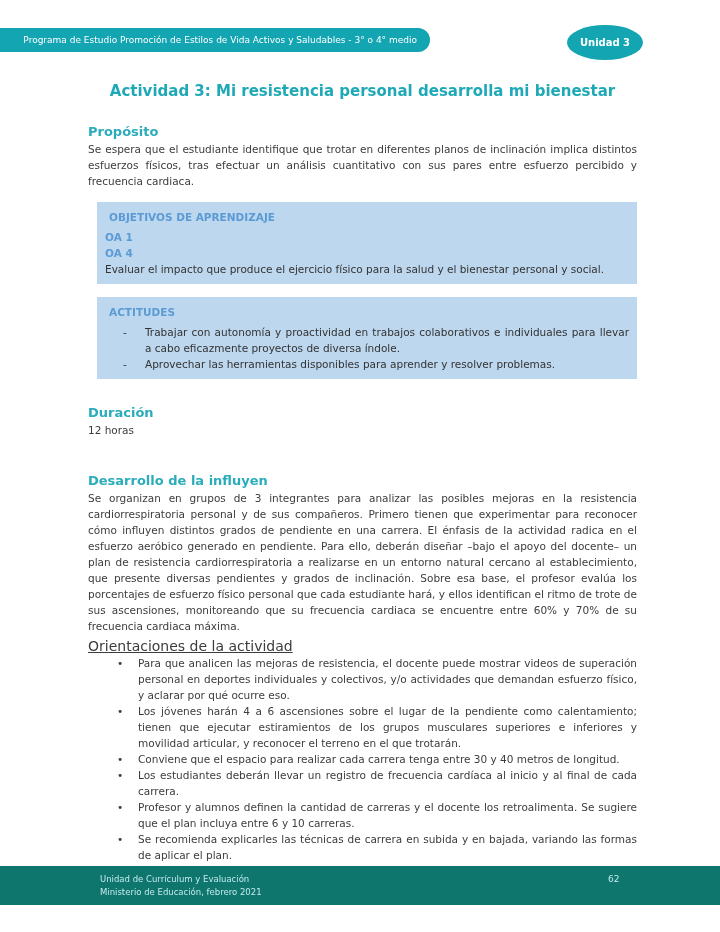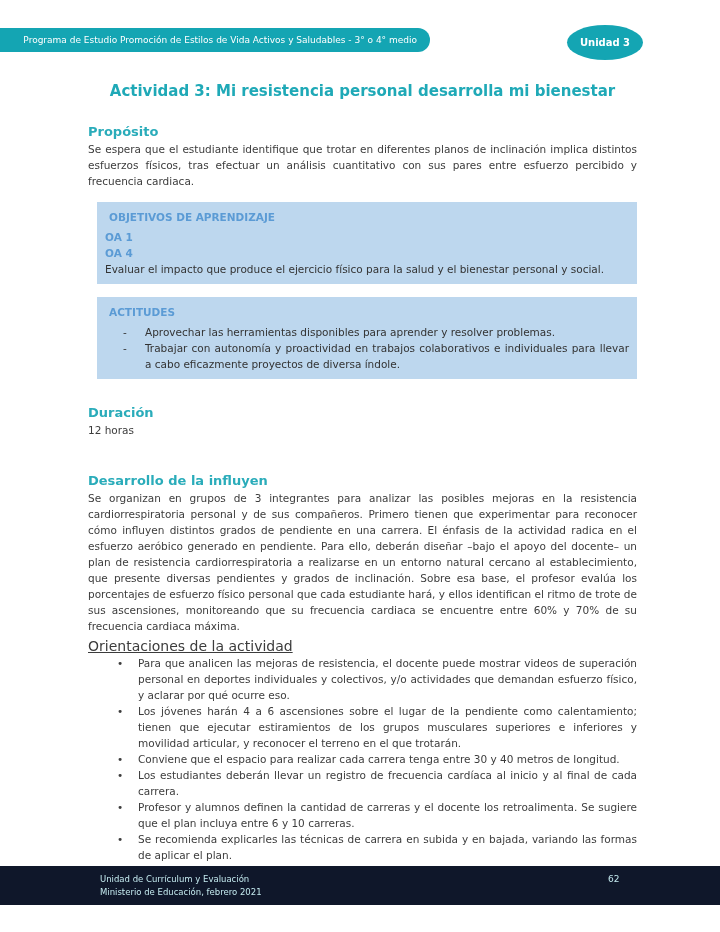--- a/index.html
+++ b/index.html
@@ -84,21 +84,21 @@
   .bullet-list li{
     position:relative;padding-left:50px;
     font-size:10.5px;line-height:16px;text-align:justify;color:#3c3c3c;
   }
   .bullet-list li::before{
     content:"\2022";position:absolute;left:29px;top:0;
   }
   
   .footer-bar{
     position:absolute;top:866px;left:0;
-    width:720px;height:39px;background:#0f172a;
+    width:720px;height:39px;background:#0f766e;
     box-sizing:border-box;padding:7px 0 0 100px;
   }
   .footer-bar .foot-line{
     margin:0;color:#c3e9ee;font-size:8.5px;line-height:13px;
   }
   .page-number{
     position:absolute;top:8px;left:608px;
     color:#c3e9ee;font-size:9px;
   }
 </style>
@@ -125,22 +125,22 @@
 
     <div class="bluebox">
       <h3 class="blue-head">OBJETIVOS DE APRENDIZAJE</h3>
       <p class="oa-code">OA 1</p>
       <p class="oa-code">OA 4</p>
       <p class="box-text">Evaluar el impacto que produce el ejercicio físico para la salud y el bienestar personal y social.</p>
     </div>
 
     <div class="bluebox">
       <h3 class="blue-head">ACTITUDES</h3>
+      <p class="dash-item">Trabajar con autonomía y proactividad en trabajos colaborativos e individuales para llevar a cabo eficazmente proyectos de diversa índole.</p>
       <p class="dash-item">Aprovechar las herramientas disponibles para aprender y resolver problemas.</p>
-      <p class="dash-item">Trabajar con autonomía y proactividad en trabajos colaborativos e individuales para llevar a cabo eficazmente proyectos de diversa índole.</p>
     </div>
 
     <div class="sec-duracion">
       <h2 class="teal-head">Duración</h2>
       <p class="plain-value">12 horas</p>
     </div>
 
     <div class="sec-desarrollo">
       <h2 class="teal-head">Desarrollo de la influyen</h2>
       <p class="body-text">Se organizan en grupos de 3 integrantes para analizar las posibles mejoras en la resistencia cardiorrespiratoria personal y de sus compañeros. Primero tienen que experimentar para reconocer cómo influyen distintos grados de pendiente en una carrera. El énfasis de la actividad radica en el esfuerzo aeróbico generado en pendiente. Para ello, deberán diseñar –bajo el apoyo del docente– un plan de resistencia cardiorrespiratoria a realizarse en un entorno natural cercano al establecimiento, que presente diversas pendientes y grados de inclinación. Sobre esa base, el profesor evalúa los porcentajes de esfuerzo físico personal que cada estudiante hará, y ellos identifican el ritmo de trote de sus ascensiones, monitoreando que su frecuencia cardiaca se encuentre entre 60% y 70% de su frecuencia cardiaca máxima.</p>

